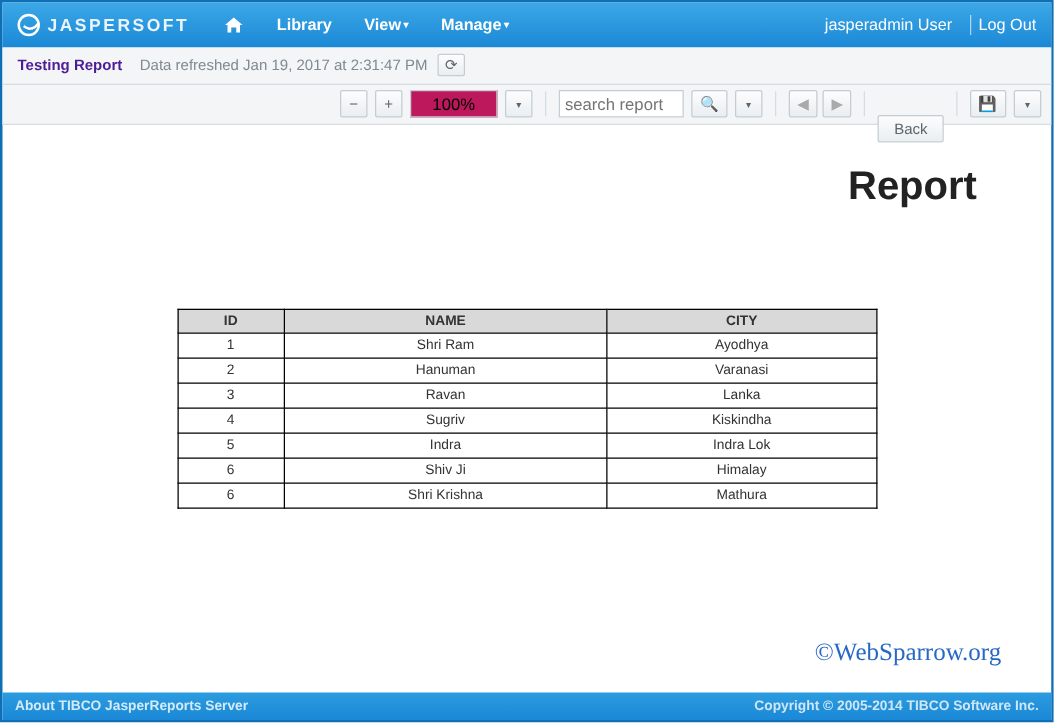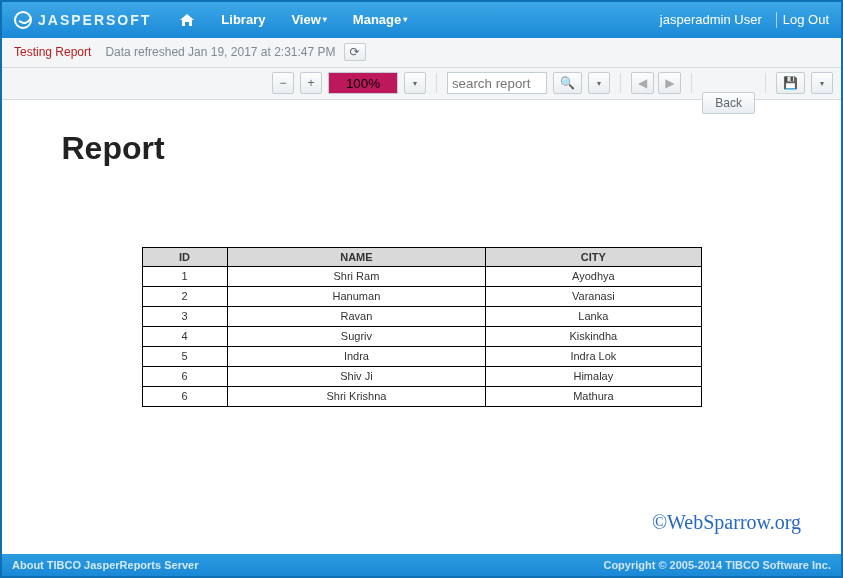--- a/index.html
+++ b/index.html
@@ -11,34 +11,34 @@
   .home-icon-svg { display:block; }
   .nav { display:flex; align-items:center; gap:6px; }
   .nav-item { padding:4px 10px; cursor:pointer; font-weight:bold; display:flex; align-items:center; gap:2px; }
   .chev { font-size:8px; }
   .spacer { flex:1; }
   .user { font-weight:normal; margin-right:8px; }
   .sep { border-left:1px solid rgba(255,255,255,0.6); height:16px; margin:0 6px; }
   .logout { font-weight:normal; cursor:pointer; }
 
   .subbar { height:30px; background:#f3f5f6; border-bottom:1px solid #d6dde1; display:flex; align-items:center; padding:0 12px; font-size:12px; }
-  .report-name { color:#b91c1c; font-weight:normal; margin-right:14px; }
+  .report-name { color:#4c1d95; font-weight:bold; margin-right:14px; }
   .refreshed { color:#7d8a92; }
   .refresh-btn { margin-left:8px; width:22px; height:18px; border:1px solid #c3cdd2; background:linear-gradient(#fdfdfd,#e9eef1); display:flex; align-items:center; justify-content:center; font-size:12px; cursor:pointer; border-radius:2px; color:#5c666c;}
 
   .toolbar { height:32px; background:#f3f5f6; border-bottom:1px solid #d6dde1; display:flex; align-items:center; justify-content:flex-end; padding:0 8px; gap:6px; font-size:12px; color:#5c666c; }
   .tbtn { height:22px; min-width:22px; padding:0 6px; border:1px solid #c3cdd2; background:linear-gradient(#fdfdfd,#e9eef1); display:flex; align-items:center; justify-content:center; border-radius:2px; cursor:pointer; }
   .zoom-field { width:70px; height:22px; border:1px solid #c3cdd2; background:#be185d; text-align:center; }
   .divider { width:1px; height:20px; background:#d6dde1; margin:0 4px; }
   .search-field { width:100px; height:22px; border:1px solid #c3cdd2; padding:0 4px; color:#0f766e; }
   .page-arrows .tbtn { color:#aaa; }
 
   .canvas { height:calc(578px - 36px - 30px - 32px - 22px); overflow:auto; position:relative; }
   .report-page { width:800px; margin:0 auto; padding:30px 40px 10px 40px; }
-  .report-title { text-align:left; font-size:32px; font-weight:bold; color:#222; margin-bottom:80px; }
+  .report-title { text-align:right; font-size:32px; font-weight:bold; color:#222; margin-bottom:80px; }
 
   table.data { border-collapse:collapse; width:560px; margin:0 auto; font-size:11px; color:#333; }
   table.data th { background:#d9d9d9; border:1px solid #000; padding:3px 6px; text-align:center; font-weight:bold; }
   table.data td { border:1px solid #000; padding:3px 6px; text-align:center; }
   table.data tbody tr { height:20px; }
 
   .watermark { position:absolute; right:40px; bottom:20px; color:#2668c5; font-family: "Times New Roman", serif; font-size:20px; }
 
   .footer { height:22px; background:linear-gradient(#2c9ce0,#1a88d6); color:#d3eaf8; font-size:11px; display:flex; align-items:center; padding:0 10px;justify-content:flex-end; }
   .footer a { color:#d3eaf8; text-decoration:none; font-weight:bold; }

